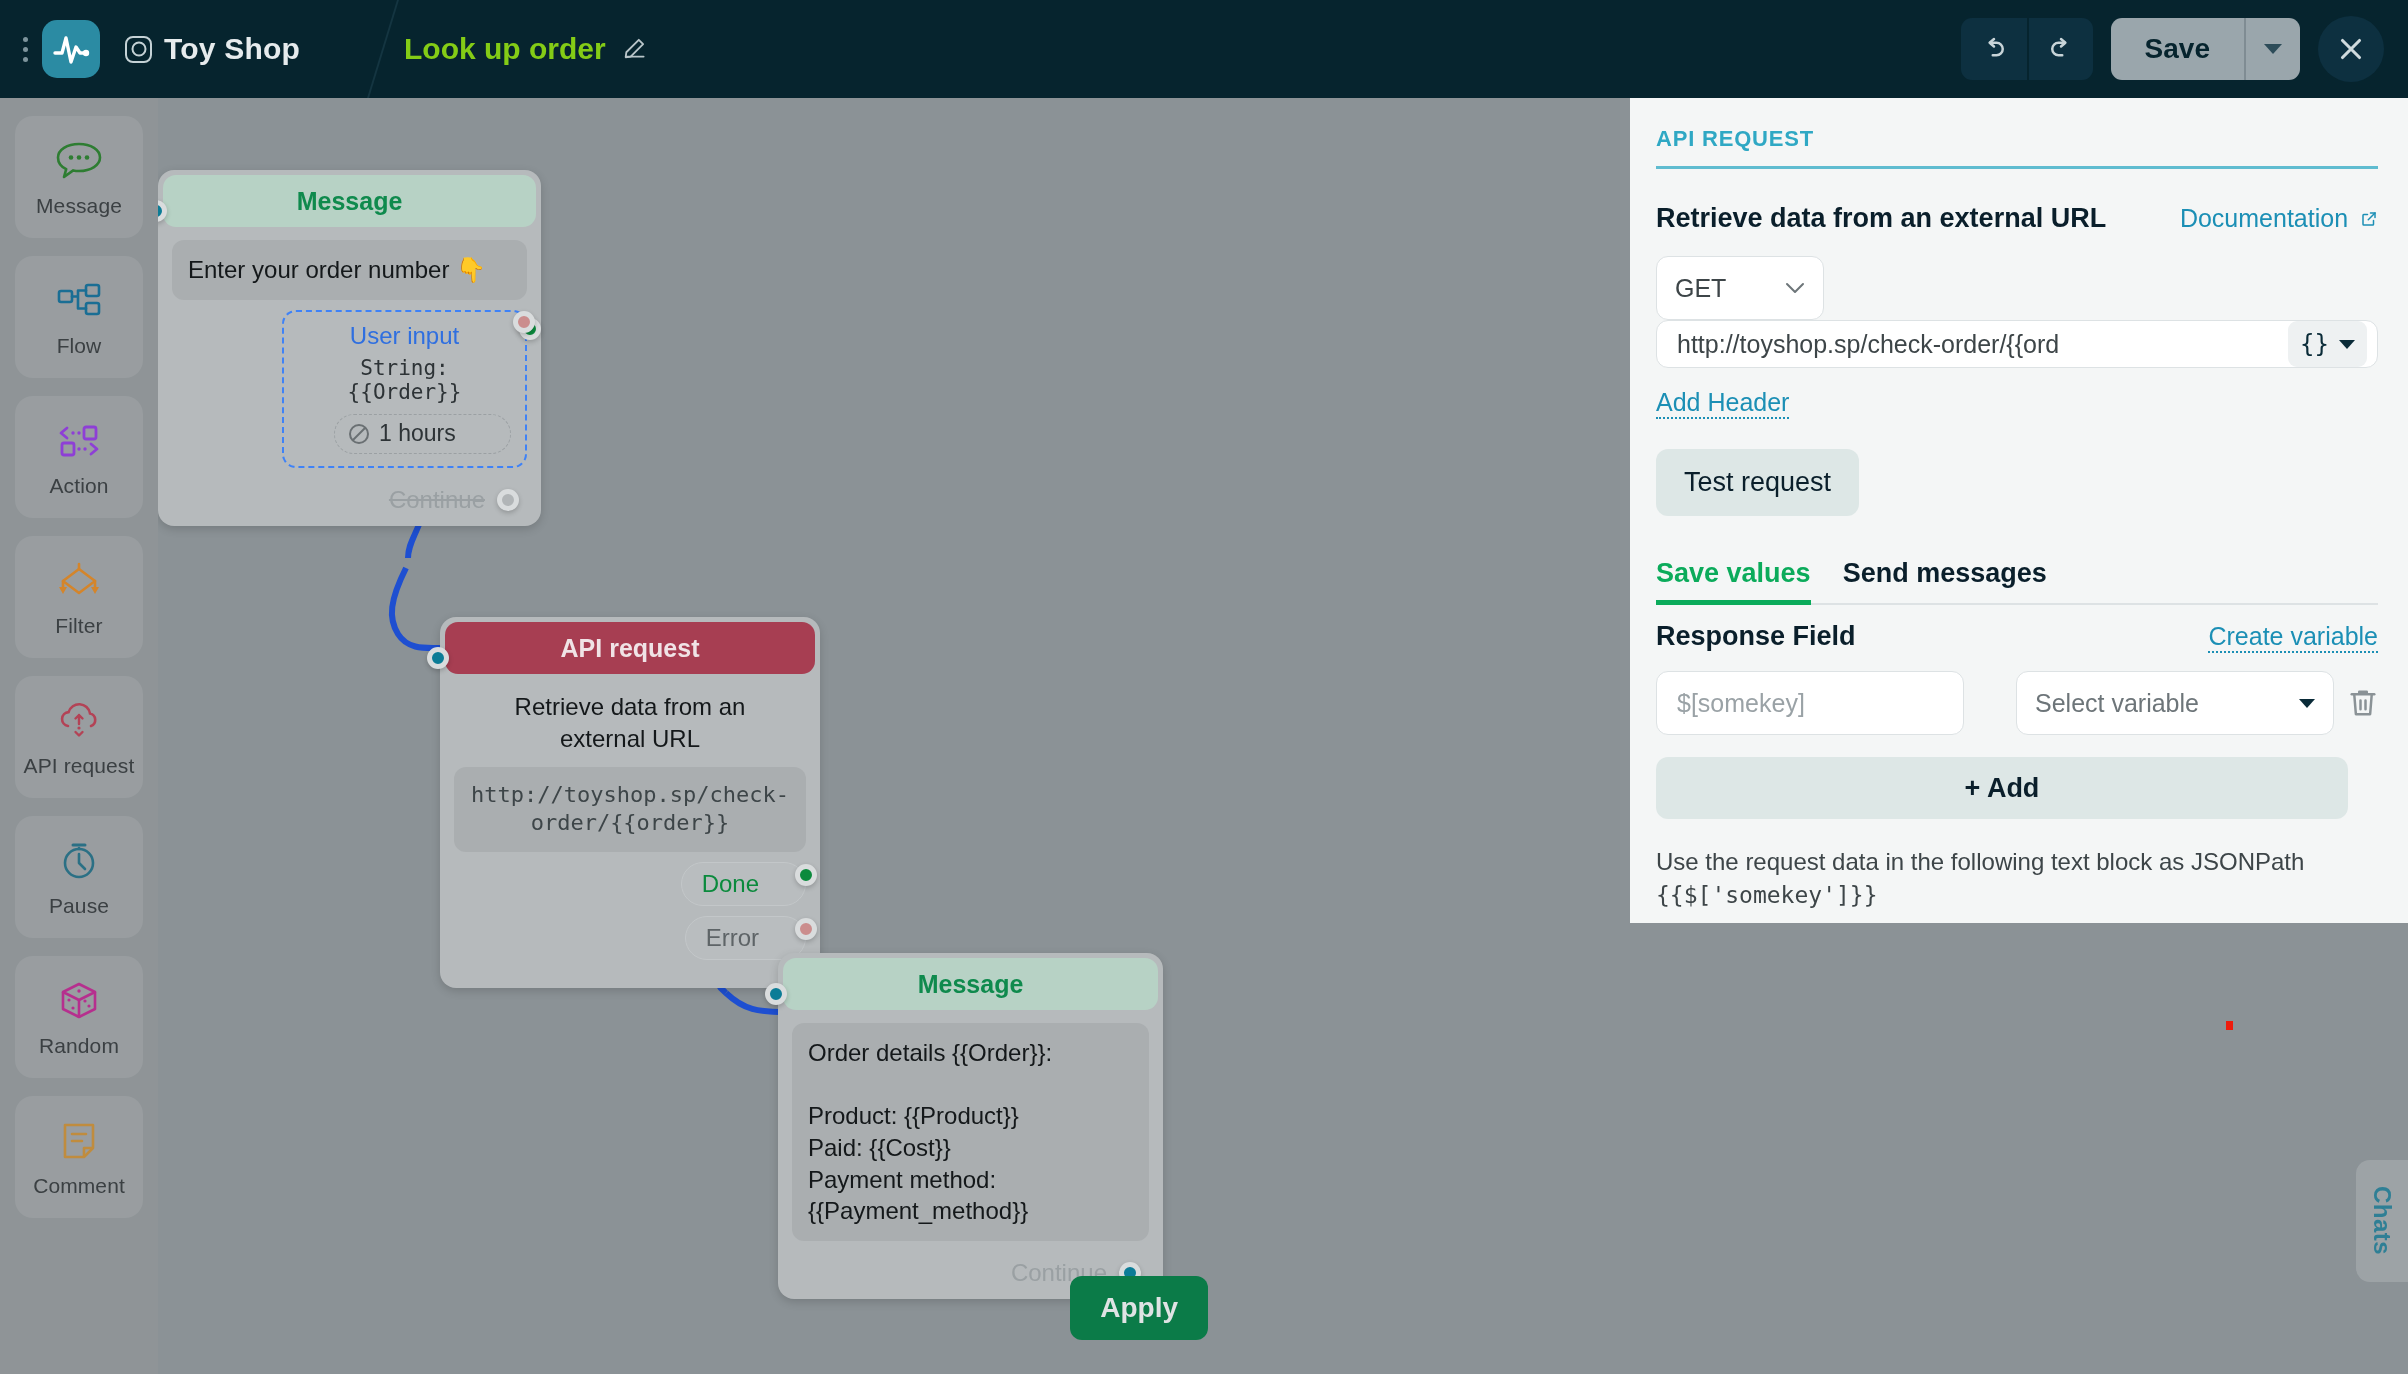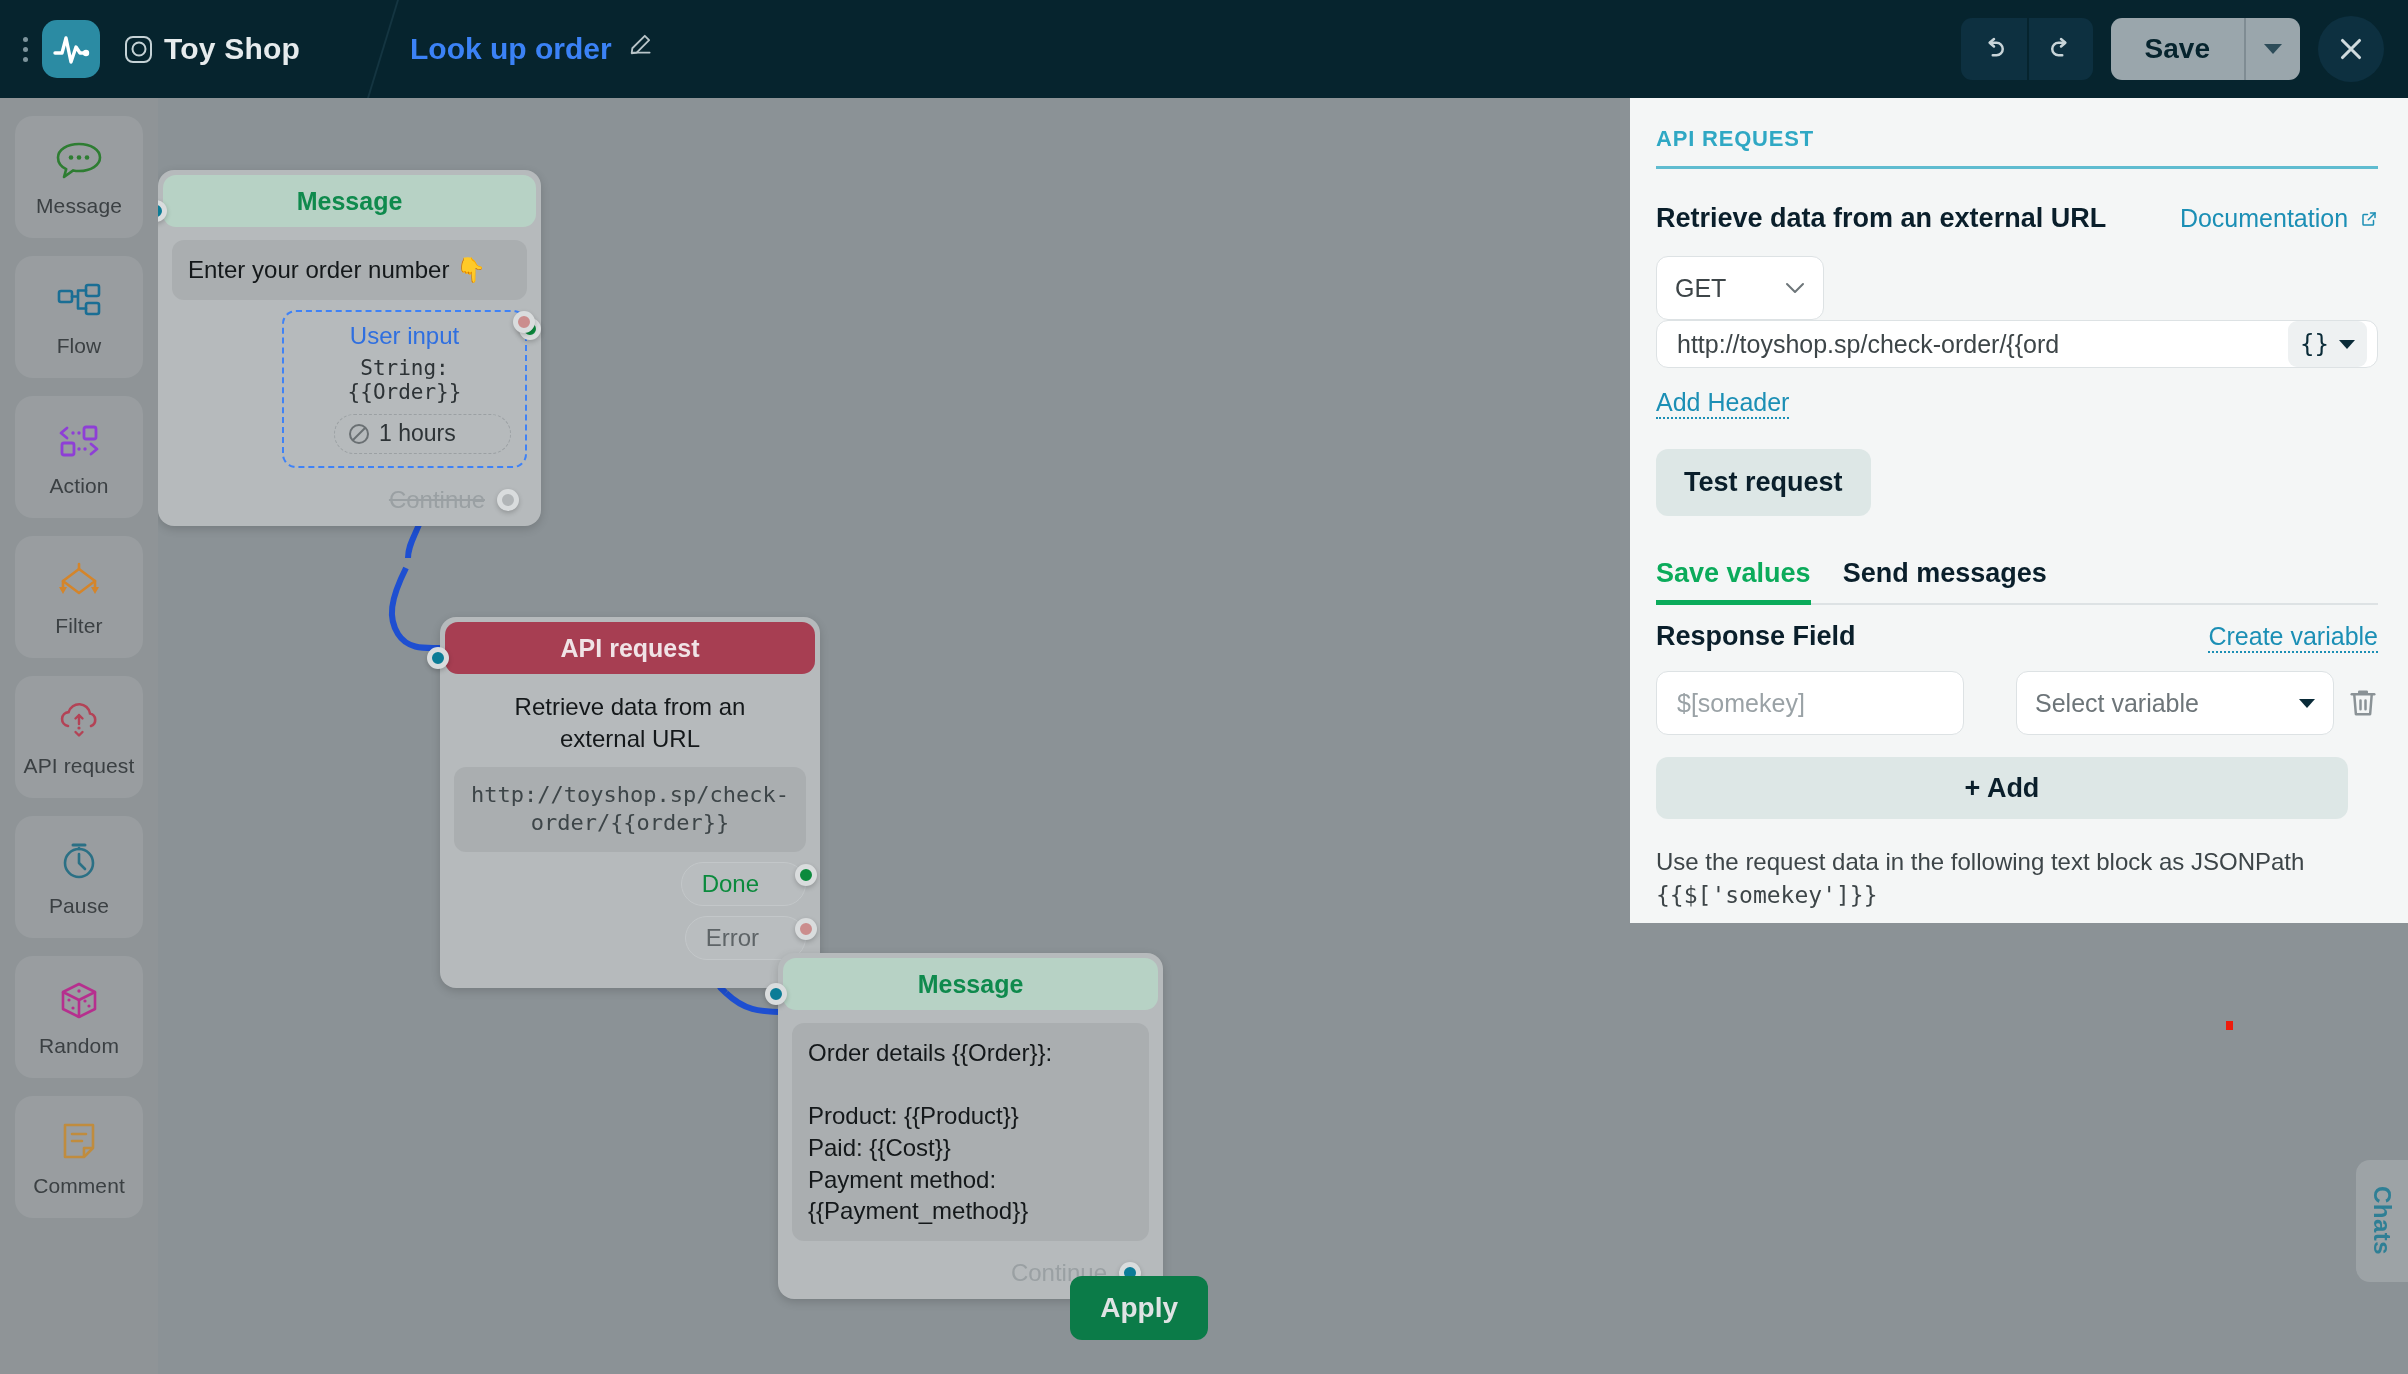--- a/index.html
+++ b/index.html
@@ -31,22 +31,22 @@
   .brand .ig { width: 27px; height: 27px; border: 2.5px solid #c5d2d6; border-radius: 8px;
                position: relative; flex: 0 0 auto; }
   .brand .ig:after { content: ""; position: absolute; left: 50%; top: 50%;
       transform: translate(-50%,-50%); width: 11px; height: 11px;
       border: 2.5px solid #c5d2d6; border-radius: 50%; }
   .crumb-sep { width: 60px; height: 98px; margin-left: 26px; position: relative; flex:0 0 auto;}
   .crumb-sep:before {
     content: ""; position: absolute; left: 10px; top: -12px; width: 46px; height: 122px;
     border-right: 2px solid #143541; transform: skewX(-17deg);
   }
-  .flow-name { display: flex; gap: 16px; margin-left: 24px;
-               color: #3b82f6; font-size: 30px; font-weight: bold; }
+  .flow-name { display: flex; align-items: center; gap: 16px; margin-left: 18px;
+               color: #84cc16; font-size: 30px; font-weight: bold; }
   .pencil-ic { width: 26px; height: 26px; }
   .topbar-right { margin-left: auto; display: flex; align-items: center; gap: 18px;
                   padding-right: 24px; }
   .undo-group { display: flex; background: #0d3040; border-radius: 11px; overflow: hidden; }
   .icon-btn { width: 66px; height: 62px; display: flex; align-items: center; justify-content: center;
               cursor: pointer; }
   .icon-btn + .icon-btn { border-left: 2px solid #06242e; }
   .save-group { display: flex; border-radius: 11px; overflow: hidden; }
   .save-btn { background: #9aa6ac; color: #06242e; font-size: 28px; font-weight: bold;
               padding: 0 34px; height: 62px; display: flex; align-items: center; cursor: pointer; }
@@ -134,21 +134,21 @@
              border-radius: 12px; display: flex; align-items: center; padding: 0 10px 0 20px;
              font-size: 25px; color: #3d4548; overflow: hidden; white-space: nowrap; }
   .var-chip { margin-left: auto; background: #eef1f2; border-radius: 9px; height: 46px;
               display: flex; align-items: center; gap: 10px; padding: 0 12px;
               font-family: "DejaVu Sans Mono", monospace; font-size: 24px;
               color: #0a2b38; cursor: pointer; flex: 0 0 auto; }
   .caret-sm { width: 0; height: 0; border-left: 8px solid transparent;
               border-right: 8px solid transparent; border-top: 9px solid #0a2b38; }
   .add-header { margin-top: 20px; }
   .test-btn { margin-top: 30px; background: #dde7e6; color: #0a1f2b; font-size: 27px;
-              font-weight: bold; border-radius: 12px; padding: 18px 28px;
+              font-weight: normal; border-radius: 12px; padding: 18px 28px;
               width: fit-content; cursor: pointer; }
   .tabs { display: flex; gap: 32px; margin-top: 42px; font-size: 27px; font-weight: bold; }
   .tab { padding-bottom: 16px; cursor: pointer; color: #0a1f2b; }
   .tab.active { color: #0bab5b; box-shadow: inset 0 -5px 0 0 #0bab5b; }
   .tabs-rule { height: 2px; background: #dde2e4; margin-top: -2px; }
   .section-kicker { font-size: 22px; font-weight: bold; color: #0a2b38;
                     letter-spacing: .6px; margin-top: 30px; }
   .map-row { display: flex; align-items: center; gap: 14px; margin-top: 18px; }
   .txt-input { flex: 1; height: 64px; background: #fff; border: 1.5px solid #dde2e4;
                border-radius: 12px; padding: 0 20px; font-size: 25px; color: #9aa2a6;

